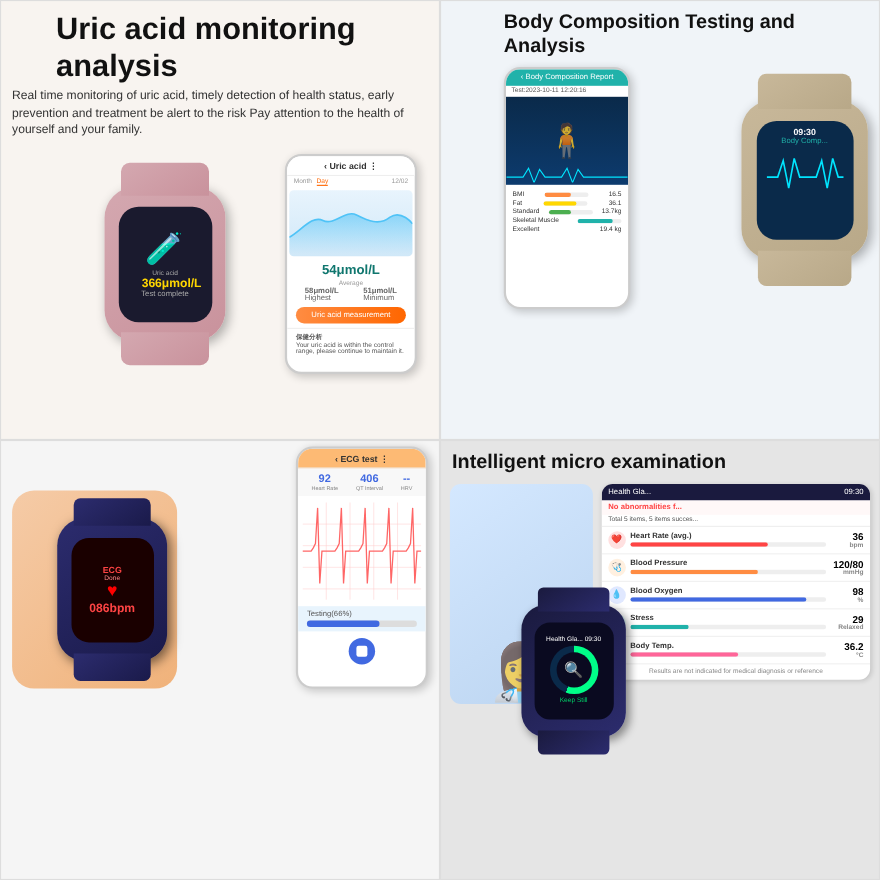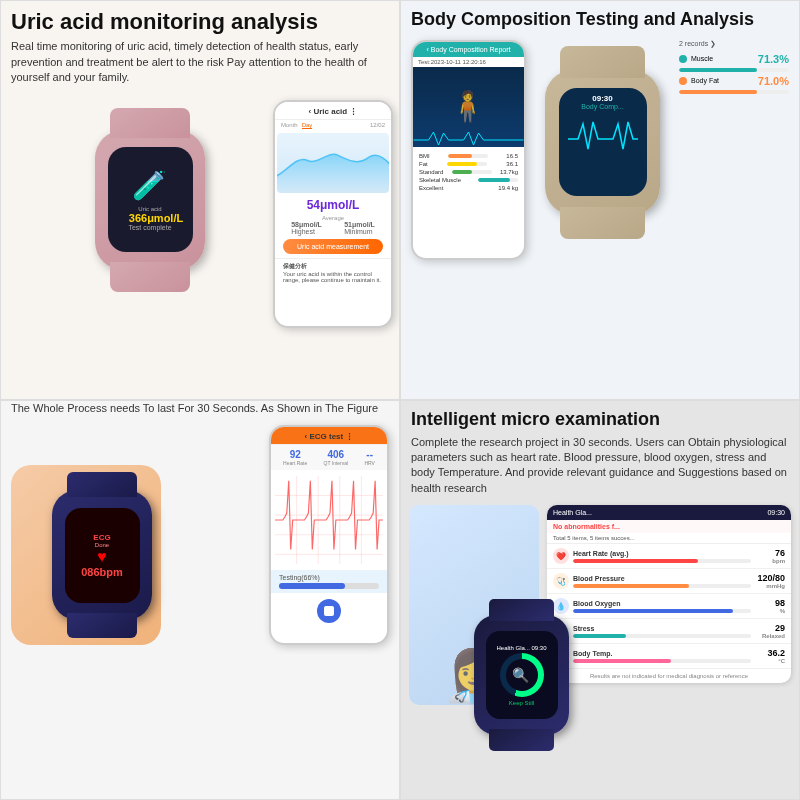--- a/index.html
+++ b/index.html
@@ -31,21 +31,21 @@
     }
     .cell-subtitle {
       font-size: 11px;
       color: #333;
       padding: 0 10px 4px 10px;
       line-height: 1.4;
     }
 
     
     .cell-1 { background: #f8f4f0; }
-    .cell-1 .cell-title { font-size: 22px; }
+    .cell-1 .cell-title { font-size: 28px; margin-left: 40px; }
     .watch-container-1 {
       display: flex;
       justify-content: center;
       align-items: center;
       position: relative;
       height: 220px;
     }
     .watch-1 {
       width: 110px;
       height: 140px;
@@ -97,26 +97,26 @@
       font-weight: bold;
       color: #ffd700;
       margin-left: 12px;
     }
     .uric-label {
       font-size: 7px;
       color: #aaa;
     }
     .phone-mockup-1 {
       width: 120px;
-      height: 228px;
+      height: 200px;
       background: #fff;
       border-radius: 15px;
       border: 2px solid #ccc;
       position: absolute;
-      right: 6px;
+      right: 20px;
       top: 10px;
       overflow: hidden;
       box-shadow: 2px 2px 8px rgba(0,0,0,0.2);
     }
     .phone-header-1 {
       background: #fff;
       padding: 5px 8px 3px;
       border-bottom: 1px solid #eee;
       font-size: 8px;
       font-weight: bold;
@@ -135,21 +135,21 @@
       height: 60px;
       background: linear-gradient(180deg, #e8f4fd 0%, #d0e8f8 100%);
       position: relative;
       margin: 2px;
       border-radius: 4px;
     }
     .main-value {
       text-align: center;
       font-size: 12px;
       font-weight: bold;
-      color: #6d28d9;
+      color: #0f766e;
       padding: 3px 0;
     }
     .sub-values {
       display: flex;
       justify-content: space-around;
       font-size: 7px;
       color: #666;
       padding: 0 5px;
     }
     .measurement-btn {
@@ -162,21 +162,21 @@
       margin: 4px 8px;
     }
     .analysis-section {
       padding: 3px 8px;
       font-size: 6px;
       color: #555;
       border-top: 1px solid #eee;
     }
 
     
-    .cell-2 { background: #f0f4f8; }
+    .cell-2 { background: #f0f4f8; padding-left: 47px; }
     .cell-2 .cell-title { font-size: 18px; }
     .body-comp-container {
       display: flex;
       align-items: flex-start;
       justify-content: space-between;
       padding: 5px 10px;
       height: 240px;
     }
     .phone-mockup-2 {
       width: 115px;
@@ -378,21 +378,21 @@
     .phone-mockup-3 {
       width: 120px;
       height: 220px;
       background: #fff;
       border-radius: 15px;
       border: 2px solid #ccc;
       overflow: hidden;
       box-shadow: 2px 2px 8px rgba(0,0,0,0.2);
     }
     .phone-header-3 {
-      background: #f97316;
+      background: #fdba74;
       padding: 5px 26px 3px;
       border-bottom: 1px solid #eee;
       font-size: 8px;
       font-weight: bold;
       text-align: center;
       color: #333;
     }
     .ecg-stats-row {
       display: flex;
       justify-content: space-around;
@@ -756,44 +756,24 @@
           <div class="w2-time">09:30</div>
           <div class="w2-label">Body Comp...</div>
           <div style="width:70px;height:40px;margin-top:4px;position:relative;">
             <svg viewBox="0 0 70 40" style="width:100%;height:100%;">
               <path d="M0,25 L10,25 L15,10 L20,35 L25,8 L30,25 L45,25 L50,10 L55,35 L60,8 L65,25 L70,25" fill="none" stroke="#00e5ff" stroke-width="1.5"></path>
             </svg>
           </div>
         </div>
       </div>
 
-      <div class="body-comp-stats">
-        <div style="font-size:7px;color:#555;margin-bottom:5px;">2 records ❯</div>
-        <div class="bcs-row">
-          <div class="bcs-dot" style="background:#20b2aa;"></div>
-          <span style="font-size:7px;">Muscle</span>
-          <span class="bcs-pct">71.3%</span>
-        </div>
-        <div style="width:100%;height:4px;background:#eee;border-radius:2px;margin:2px 0;overflow:hidden;">
-          <div style="width:71%;height:100%;background:#20b2aa;border-radius:2px;"></div>
-        </div>
-        <div class="bcs-row">
-          <div class="bcs-dot" style="background:#ff8c42;"></div>
-          <span style="font-size:7px;">Body Fat</span>
-          <span class="bcs-pct" style="color:#ff8c42;">71.0%</span>
-        </div>
-        <div style="width:100%;height:4px;background:#eee;border-radius:2px;margin:2px 0;overflow:hidden;">
-          <div style="width:71%;height:100%;background:#ff8c42;border-radius:2px;"></div>
-        </div>
-      </div>
     </div>
   </div>
 
   <div class="cell cell-3">
-    <div class="cell-subtitle">The Whole Process needs To last For 30 Seconds. As Shown in The Figure</div>
     <div class="ecg-container">
 
       <div class="hand-watch-area">
         <div class="hand-bg">
           <div class="watch-3">
             <div class="watch-strap-top-3"></div>
             <div class="watch-strap-bottom-3"></div>
             <div class="watch-screen-3">
               <div class="ecg-tag">ECG</div>
               <div style="font-size:6px;color:#ff8888;">Done</div>
@@ -847,21 +827,20 @@
         </div>
         <div class="ecg-stop-btn">
           <div class="stop-square"></div>
         </div>
       </div>
     </div>
   </div>
 
   <div class="cell cell-4">
     <div class="cell-title">Intelligent micro examination</div>
-    <div class="cell-subtitle">Complete the research project in 30 seconds. Users can Obtain physiological parameters such as heart rate. Blood pressure, blood oxygen, stress and body Temperature. And provide relevant guidance and Suggestions based on health research</div>
     <div class="micro-container">
 
       <div class="micro-left">
         <div class="doctor-bg">
           <div class="doctor-figure">👩‍⚕️</div>
         </div>
         <div class="watch-4">
           <div class="watch-strap-top-4"></div>
           <div class="watch-strap-bottom-4"></div>
           <div class="watch-screen-4">
@@ -888,21 +867,21 @@
 
           <div class="health-metric">
             <div class="metric-icon" style="background:#ffe0e0;">❤️</div>
             <div class="metric-info">
               <div class="metric-name">Heart Rate (avg.)</div>
               <div class="metric-bar">
                 <div class="metric-bar-fill" style="width:70%;background:#ff4444;"></div>
               </div>
             </div>
             <div class="metric-value">
-              <span>76</span>
+              <span>36</span>
               <div class="metric-unit">bpm</div>
             </div>
           </div>
 
           <div class="health-metric">
             <div class="metric-icon" style="background:#fff0e0;">🩺</div>
             <div class="metric-info">
               <div class="metric-name">Blood Pressure</div>
               <div class="metric-bar">
                 <div class="metric-bar-fill" style="width:65%;background:#ff8c42;"></div>

